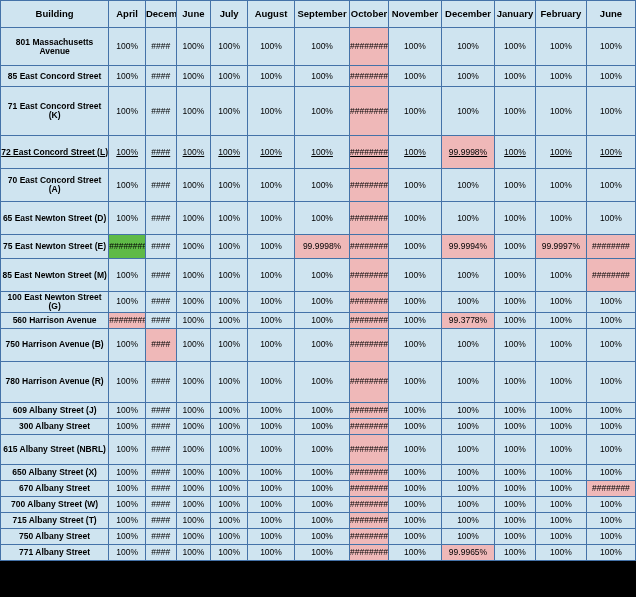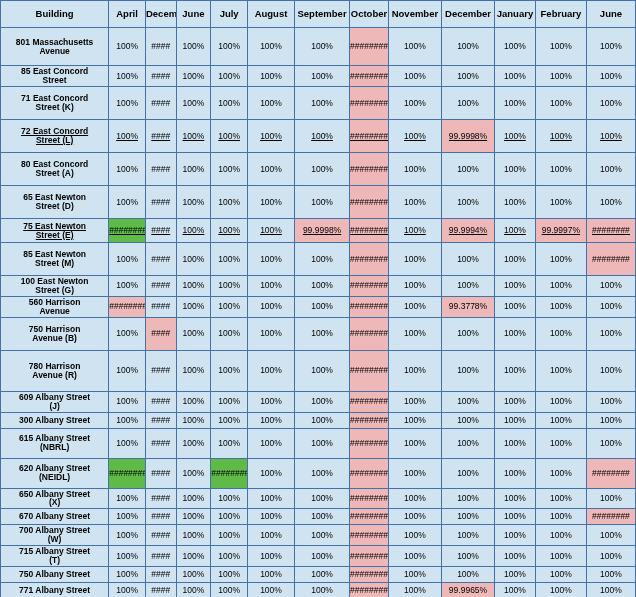--- a/index.html
+++ b/index.html
@@ -20,21 +20,21 @@
   }
   th{
     background:#cfe4f0;
     font-weight:bold;
     font-size:9.5px;
     height:26px;
   }
   td.bldg{
     font-weight:bold;
     font-size:8.5px;
-    padding:1px 12px;
+    padding:1px 0;
   }
   td.val{font-size:8.5px;}
   .pink{background:#efb8b8 !important;}
   .green{background:#5fba47 !important;}
   col.c0{width:106px;}
   col.c1{width:36px;}
   col.c2{width:30px;}
   col.c3{width:34px;}
   col.c4{width:36px;}
   col.c5{width:46px;}
@@ -107,21 +107,21 @@
           <td class="val">100%</td>
           <td class="val">100%</td>
           <td class="val">100%</td>
           <td class="val pink">########</td>
           <td class="val">100%</td>
           <td class="val">100%</td>
           <td class="val">100%</td>
           <td class="val">100%</td>
           <td class="val">100%</td>
         </tr>
-        <tr style="height: 33px;">
+        <tr style="height: 49px;">
           <td class="bldg">71 East Concord Street (K)</td>
           <td class="val">100%</td>
           <td class="val">####</td>
           <td class="val">100%</td>
           <td class="val">100%</td>
           <td class="val">100%</td>
           <td class="val">100%</td>
           <td class="val pink">########</td>
           <td class="val">100%</td>
           <td class="val">100%</td>
@@ -138,21 +138,21 @@
           <td class="val">100%</td>
           <td class="val">100%</td>
           <td class="val pink">########</td>
           <td class="val">100%</td>
           <td class="val pink">99.9998%</td>
           <td class="val">100%</td>
           <td class="val">100%</td>
           <td class="val">100%</td>
         </tr>
         <tr style="height: 33px;">
-          <td class="bldg">80 East Concord Street (A)</td>
+          <td class="bldg">70 East Concord Street (A)</td>
           <td class="val">100%</td>
           <td class="val">####</td>
           <td class="val">100%</td>
           <td class="val">100%</td>
           <td class="val">100%</td>
           <td class="val">100%</td>
           <td class="val pink">########</td>
           <td class="val">100%</td>
           <td class="val">100%</td>
           <td class="val">100%</td>
@@ -167,21 +167,21 @@
           <td class="val">100%</td>
           <td class="val">100%</td>
           <td class="val">100%</td>
           <td class="val pink">########</td>
           <td class="val">100%</td>
           <td class="val">100%</td>
           <td class="val">100%</td>
           <td class="val">100%</td>
           <td class="val">100%</td>
         </tr>
-        <tr style="height: 24px; text-decoration: underline;">
+        <tr style="height: 24px;">
           <td class="bldg">75 East Newton Street (E)</td>
           <td class="val green">########</td>
           <td class="val">####</td>
           <td class="val">100%</td>
           <td class="val">100%</td>
           <td class="val">100%</td>
           <td class="val pink">99.9998%</td>
           <td class="val pink">########</td>
           <td class="val">100%</td>
           <td class="val pink">99.9994%</td>
@@ -301,35 +301,20 @@
           <td class="val">100%</td>
           <td class="val">100%</td>
           <td class="val">100%</td>
           <td class="val">100%</td>
           <td class="val pink">########</td>
           <td class="val">100%</td>
           <td class="val">100%</td>
           <td class="val">100%</td>
           <td class="val">100%</td>
           <td class="val">100%</td>
-        </tr>
-        <tr style="height: 30px;">
-          <td class="bldg">620 Albany Street (NEIDL)</td>
-          <td class="val green">########</td>
-          <td class="val">####</td>
-          <td class="val">100%</td>
-          <td class="val green">########</td>
-          <td class="val">100%</td>
-          <td class="val">100%</td>
-          <td class="val pink">########</td>
-          <td class="val">100%</td>
-          <td class="val">100%</td>
-          <td class="val">100%</td>
-          <td class="val">100%</td>
-          <td class="val pink">########</td>
         </tr>
         <tr style="height: 16px;">
           <td class="bldg">650 Albany Street (X)</td>
           <td class="val">100%</td>
           <td class="val">####</td>
           <td class="val">100%</td>
           <td class="val">100%</td>
           <td class="val">100%</td>
           <td class="val">100%</td>
           <td class="val pink">########</td>

